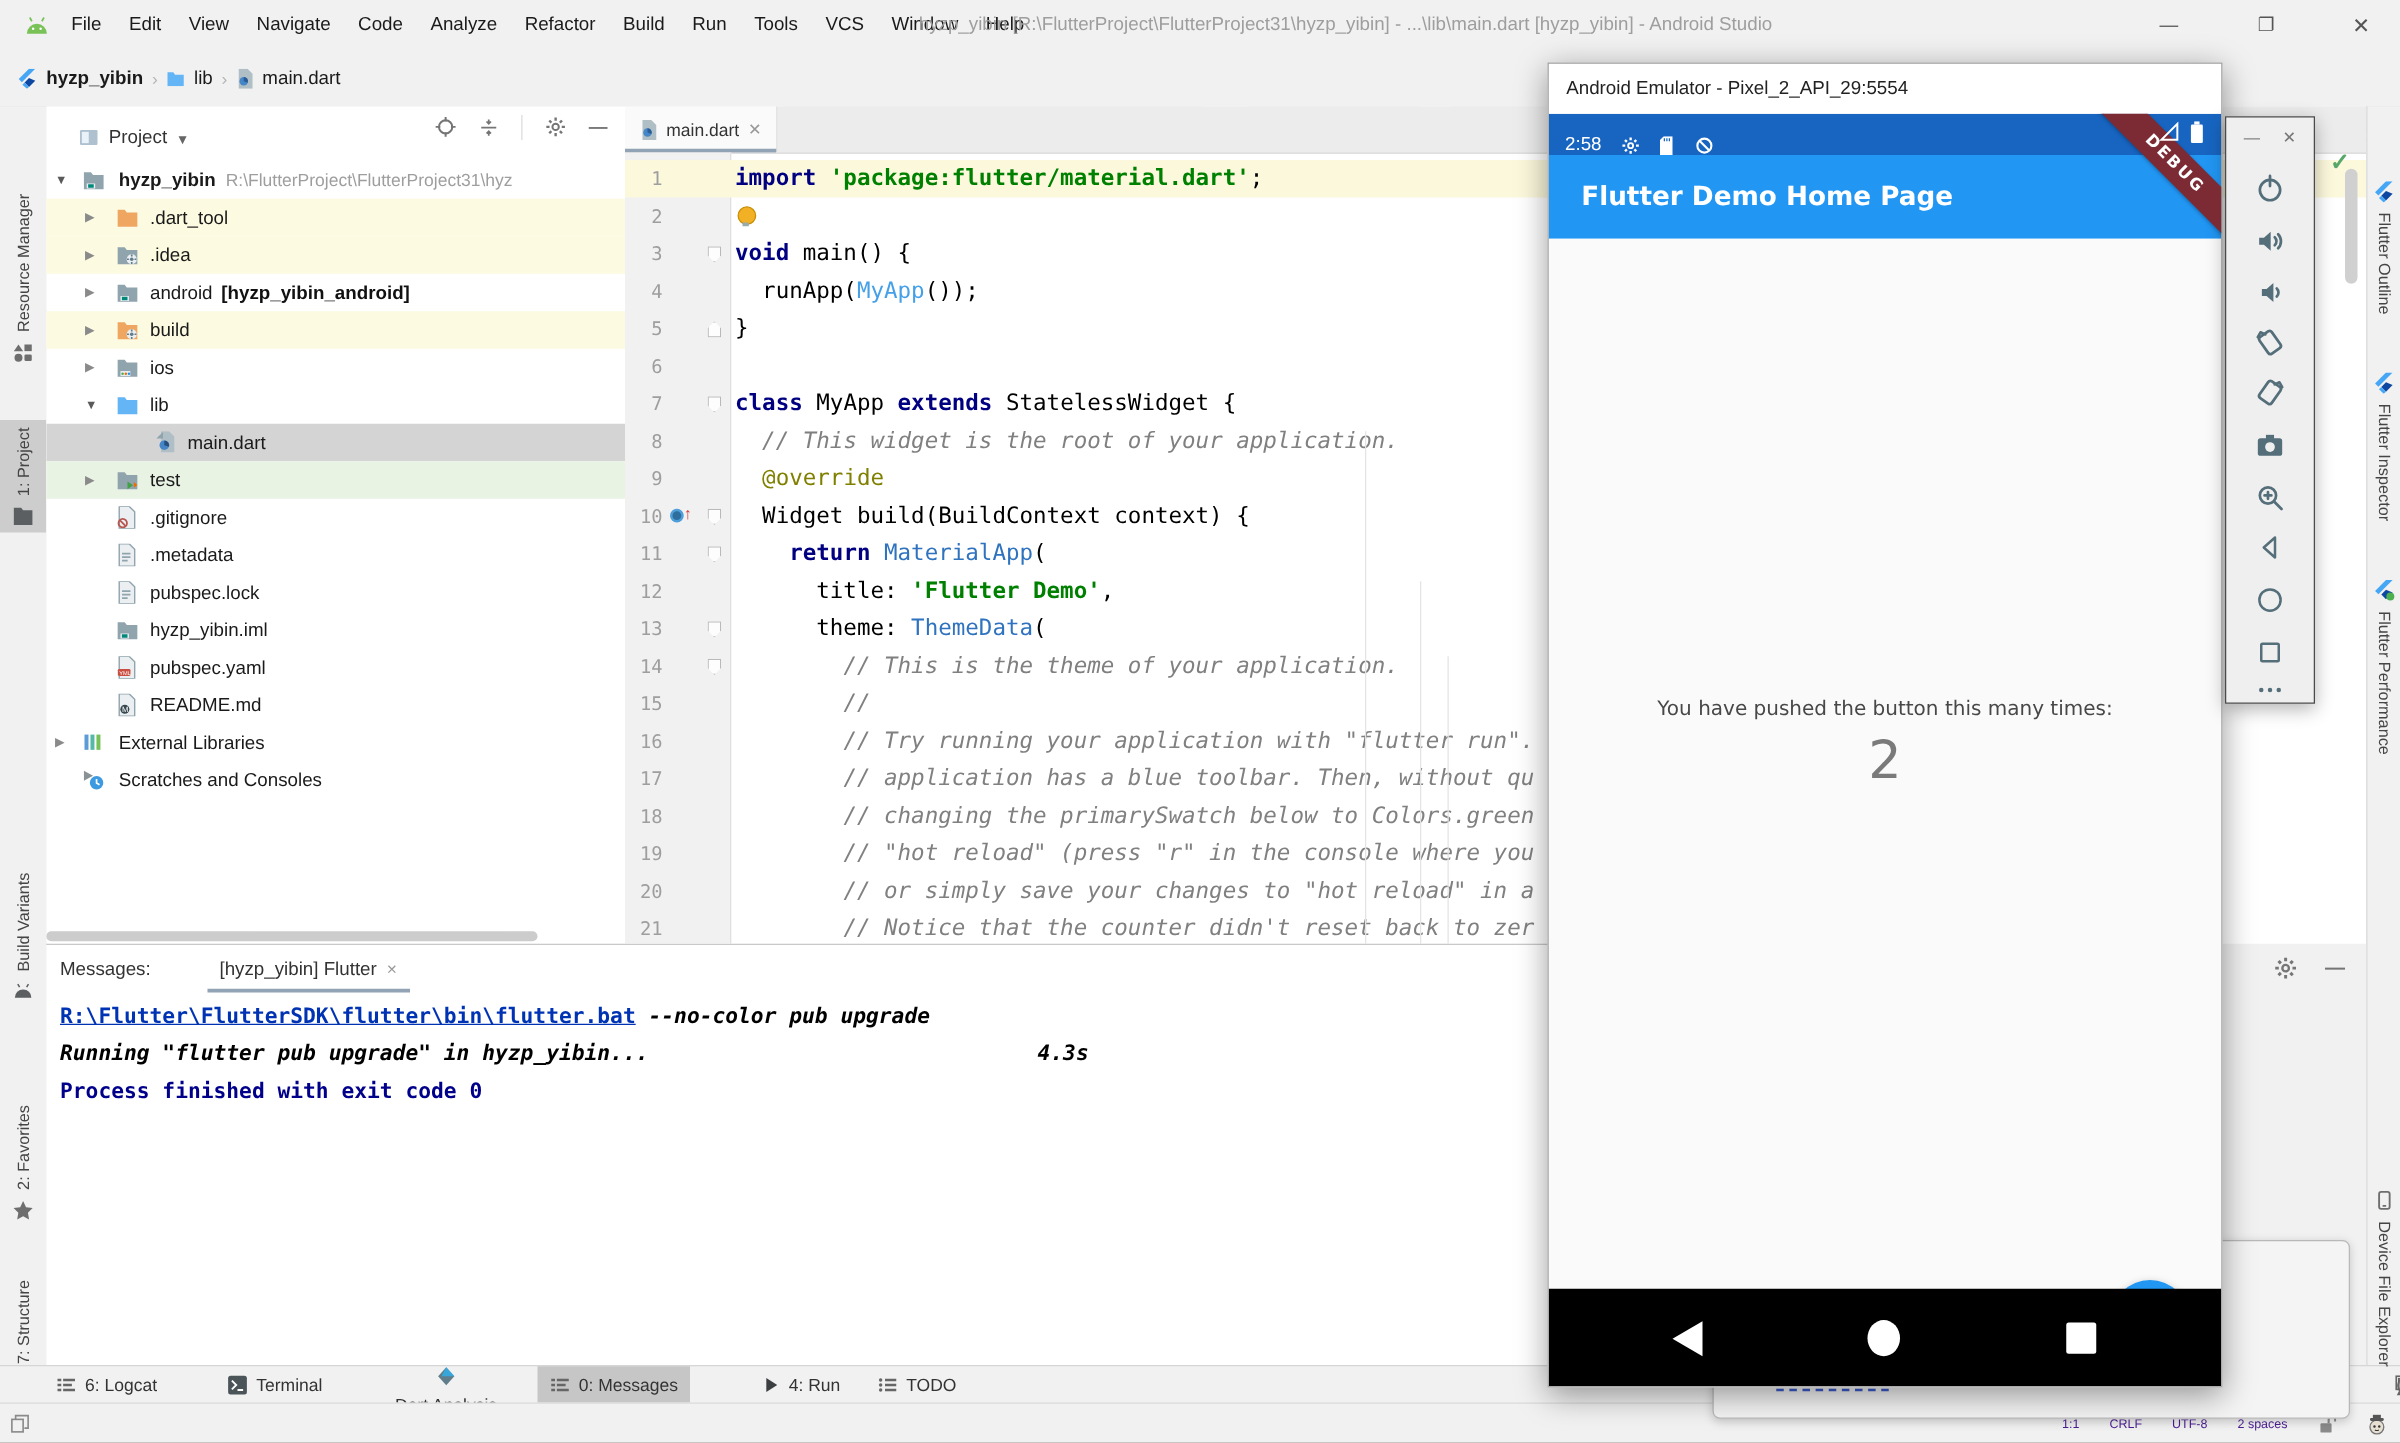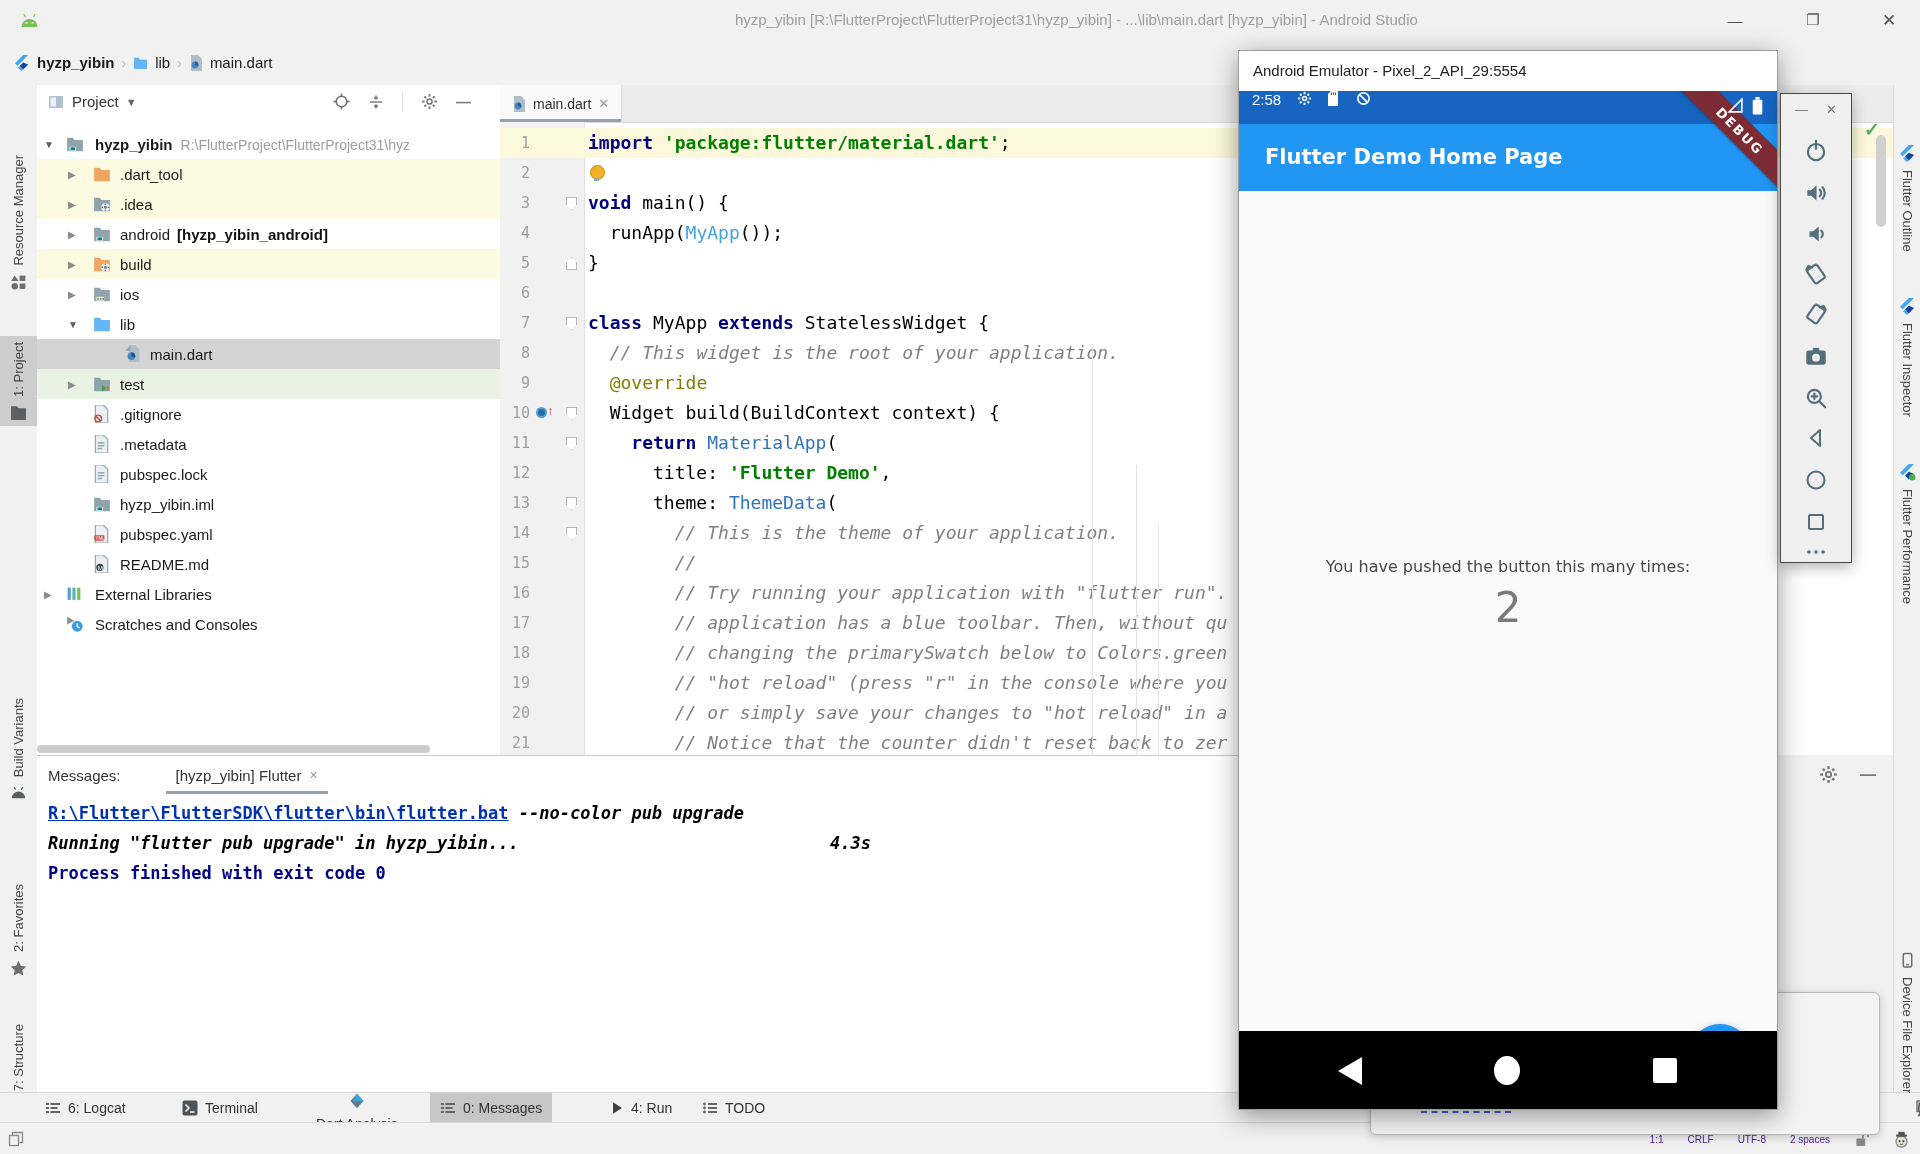--- a/index.html
+++ b/index.html
@@ -23,21 +23,21 @@
   
   .stripe{background:#F1F1F1;}
   #left-stripe{left:0;top:85px;width:37px;height:1007px;border-right:1px solid #DADADA;}
   #right-stripe{left:1893px;top:85px;width:27px;height:1007px;border-left:1px solid #DADADA;}
   .stripe-item{position:absolute;left:0;width:100%;display:flex;flex-direction:column;align-items:center;gap:8px;padding:6px 0;box-sizing:border-box;}
   .stripe-item.active{background:#CDCDCD;}
   .vlabel-l{writing-mode:vertical-rl;transform:rotate(180deg);font-size:13px;color:#454545;white-space:nowrap;}
   .vlabel-r{writing-mode:vertical-rl;font-size:13px;color:#454545;white-space:nowrap;}
   
   #project-panel{left:37px;top:85px;width:463px;height:670px;background:#fff;border-right:1px solid #D6D6D6;overflow:hidden;}
-  #project-header{position:absolute;left:0;top:0;width:100%;height:33px;display:flex;align-items:center;font-size:15px;color:#333;}
+  #project-header{position:absolute;left:15px;top:0;width:100%;height:33px;display:flex;align-items:flex-end;font-size:15px;color:#333;}
   #project-header .hicon{margin-left:11px;margin-right:8px;}
   #ph-icons{position:absolute;top:0;height:33px;display:flex;align-items:center;gap:18px;left:296px;}
   .tree{position:absolute;left:0;top:44px;width:100%;}
   .trow{position:relative;height:30px;display:flex;align-items:center;font-size:15px;white-space:nowrap;}
   .trow .arrow{position:absolute;font-size:10px;color:#8a8a8a;}
   .trow .ticon{position:absolute;width:18px;height:18px;}
   .trow .tlabel{position:absolute;}
   .bg-yellow{background:#FCFAE0;}
   .bg-green{background:#E9F3E4;}
   .bg-sel{background:#D4D4D4;}
@@ -89,21 +89,21 @@
   #bottom-right{position:absolute;right:14px;top:0;height:30px;display:flex;gap:46px;}
   #statusbar{left:0;top:1122px;width:1920px;height:32px;background:#F1F1F1;border-top:1px solid #DADADA;}
   #status-right{position:absolute;right:10px;top:0;height:32px;display:flex;align-items:center;gap:24px;font-size:10px;color:#4c1d95;}
   
   #float-panel{left:1370px;top:992px;width:508px;height:141px;background:#F4F4F4;border:1px solid #B9B9B9;border-radius:6px;box-shadow:0 2px 8px rgba(0,0,0,.18);}
   #hidden-link{left:1421px;top:1103px;width:90px;height:8px;border-bottom:2px dashed #3C5CD0;}
   
   #emulator{left:1238px;top:50px;width:540px;height:1060px;background:#fff;border:1px solid #9E9E9E;box-sizing:border-box;box-shadow:0 6px 24px rgba(0,0,0,.4);}
   #emu-title{position:absolute;left:14px;top:0;height:40px;line-height:40px;font-size:15px;color:#222;white-space:nowrap;}
   #emu-screen{position:absolute;left:0;top:40px;width:538px;height:1018px;overflow:hidden;}
-  #emu-status{position:absolute;left:0;top:0;width:100%;height:33px;background:#1765C1;display:flex;align-items:flex-start;color:#fff;}
+  #emu-status{position:absolute;left:0;top:0;width:100%;height:33px;background:#1765C1;display:flex;align-items:flex-end;color:#fff;}
   #emu-time{margin-left:13px;font-size:15px;z-index:4;}
   #emu-status .sicon{margin-left:16px;z-index:4;}
   #emu-status-right{position:absolute;right:14px;top:6px;display:flex;gap:8px;z-index:4;}
   #emu-appbar{position:absolute;left:0;top:33px;width:100%;height:67px;background:#2196F3;}
   #emu-appbar-title{position:absolute;left:26px;top:0;height:67px;line-height:67px;color:#fff;font-size:21px;font-weight:600;font-family:"DejaVu Sans",sans-serif;}
   #debug-ribbon{position:absolute;left:426px;top:27px;width:150px;height:26px;background:#7C2B35;transform:rotate(45deg);display:flex;align-items:center;justify-content:center;color:#fff;font-size:13px;font-weight:bold;letter-spacing:2px;z-index:3;box-shadow:0 1px 3px rgba(0,0,0,.3);font-family:"DejaVu Sans",sans-serif;}
   #emu-body{position:absolute;left:0;top:100px;width:100%;height:840px;background:#FAFAFA;}
   #emu-body-text{position:absolute;left:0;top:366px;width:100%;text-align:center;font-size:16px;color:#484848;font-family:"DejaVu Sans",sans-serif;}
   #emu-counter{position:absolute;left:0;top:392px;width:100%;text-align:center;font-size:42px;color:#7A7A7A;font-family:"DejaVu Sans",sans-serif;}
   #emu-fab{position:absolute;left:450px;top:833px;width:62px;height:62px;border-radius:50%;background:#2196F3;box-shadow:0 3px 8px rgba(0,0,0,.35);display:flex;align-items:center;justify-content:center;color:#fff;font-size:32px;font-weight:300;}
@@ -124,20 +124,35 @@
   <div class="abs" id="menubar">
     <span class="abs" style="left:19px;top:12px;">
       <svg width="21" height="16" viewBox="0 0 21 16">
           <path d="M2.5 15a8 8 0 0116 0z" fill="#78C257"></path>
           <line x1="6.5" y1="5" x2="4.8" y2="2" stroke="#78C257" stroke-width="1.4"></line>
           <line x1="14.5" y1="5" x2="16.2" y2="2" stroke="#78C257" stroke-width="1.4"></line>
           <circle cx="7.5" cy="11" r="1" fill="#fff"></circle>
           <circle cx="13.5" cy="11" r="1" fill="#fff"></circle>
         </svg>
     </span>
+    <div id="menu-items">
+        <span class="menu-item">File</span>
+        <span class="menu-item">Edit</span>
+        <span class="menu-item">View</span>
+        <span class="menu-item">Navigate</span>
+        <span class="menu-item">Code</span>
+        <span class="menu-item">Analyze</span>
+        <span class="menu-item">Refactor</span>
+        <span class="menu-item">Build</span>
+        <span class="menu-item">Run</span>
+        <span class="menu-item">Tools</span>
+        <span class="menu-item">VCS</span>
+        <span class="menu-item">Window</span>
+        <span class="menu-item">Help</span>
+      </div>
     <span id="win-title">hyzp_yibin [R:\FlutterProject\FlutterProject31\hyzp_yibin] - ...\lib\main.dart [hyzp_yibin] - Android Studio</span>
     <span class="winbtn" style="left:1712px;">—</span>
     <span class="winbtn" style="left:1790px;">❐</span>
     <span class="winbtn" style="left:1866px;font-size:17px;">✕</span>
   </div>
 
   <div class="abs" id="toolbar">
     <div id="breadcrumb">
       <span>
           <svg width="16" height="16" viewBox="0 0 16 16">

